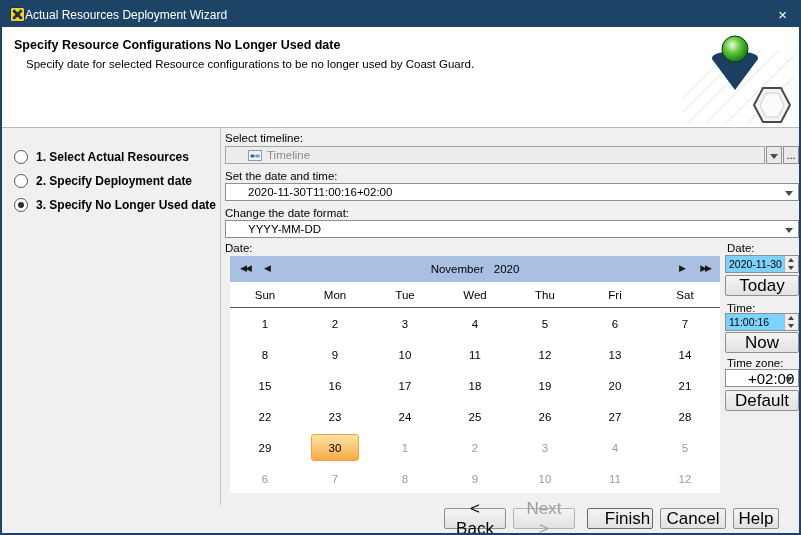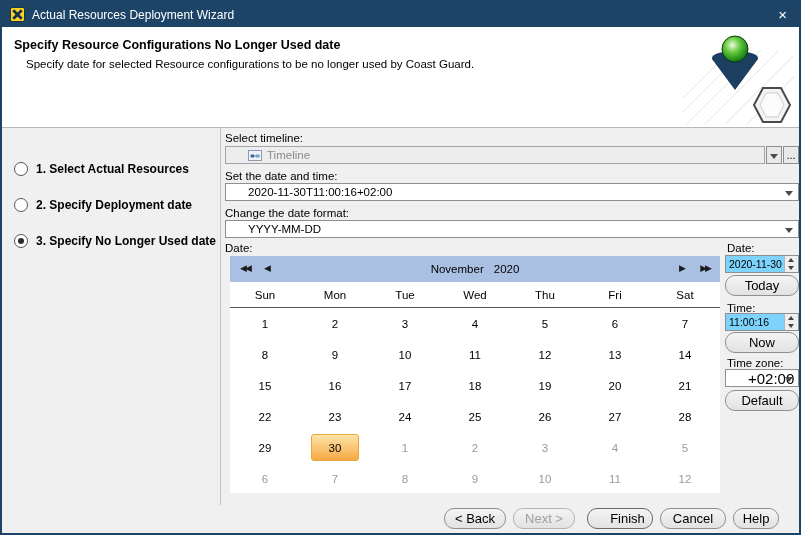--- a/index.html
+++ b/index.html
@@ -2,34 +2,34 @@
 <html><head>
 <meta charset="utf-8">
 <style>
   html,body{margin:0;padding:0;background:#d7d7d7;}
   .window{position:relative;width:801px;height:535px;box-sizing:border-box;
     border:2px solid #1d4467;background:#f0f0f0;
     font-family:"Liberation Sans",sans-serif;font-size:12px;color:#000;overflow:hidden;}
 
   
   .titlebar{position:absolute;left:0;top:0;right:0;height:25px;background:#1d4467;
-    display:flex;align-items:center;gap:7px;padding:0 8px;color:#fff;}
+    display:flex;align-items:center;padding:0 8px;color:#fff;}
   .titlebar .title{font-size:12px;}
   .close{margin-left:auto;font-size:15px;line-height:15px;padding:0 4px;cursor:default;}
 
   
   .header{position:absolute;left:0;top:25px;right:0;height:100px;background:#fff;border-bottom:1px solid #b7b7b7;}
   .h-title{position:absolute;left:12px;top:11px;font-weight:bold;font-size:12.5px;}
   .h-sub{position:absolute;left:24px;top:31px;font-size:11.5px;}
   .logo{position:absolute;right:4px;top:1px;}
 
   
   .steps{position:absolute;left:0;top:126px;width:219px;height:377px;border-right:1px solid #c3c3c3;
     box-sizing:border-box;padding-top:17px;}
-  .step{display:flex;align-items:center;gap:8px;padding:5px 0 5px 12px;font-weight:bold;font-size:12px;margin-top:12px;}
+  .step{display:flex;align-items:center;gap:8px;padding:5px 0 5px 12px;font-weight:bold;font-size:12px;}
   .radio{width:12px;height:12px;border:1px solid #555;border-radius:50%;background:#fff;position:relative;flex:none;}
   .radio.on::after{content:"";position:absolute;left:3px;top:3px;width:6px;height:6px;border-radius:50%;background:#2b2b2b;}
 
   .flabel{position:absolute;font-size:11.5px;}
 
   .combo{position:absolute;height:18px;background:#fff;border:1px solid #8f8f8f;box-sizing:border-box;
     font-size:11.5px;display:flex;align-items:center;padding:0 18px 0 22px;}
   .chev{position:absolute;right:5px;top:7px;width:0;height:0;
     border-left:4px solid transparent;border-right:4px solid transparent;border-top:5px solid #4a4a4a;}
   .combo.gray{background:#ededed;color:#8a8a8a;border-color:#a5a5a5;gap:5px;}
@@ -56,22 +56,22 @@
   .spinbox{position:absolute;left:723px;width:74px;height:18px;background:#7dd3fc;border:1px solid #8f8f8f;
     box-sizing:border-box;font-size:10.5px;display:flex;align-items:center;padding-left:3px;}
   .spin{position:absolute;right:0;top:0;bottom:0;width:13px;border-left:1px solid #b5b5b5;display:flex;flex-direction:column;}
   .spin .up,.spin .dn{flex:1;position:relative;background:#efefef;}
   .spin .up::after{content:"";position:absolute;left:3px;top:2px;
     border-left:3px solid transparent;border-right:3px solid transparent;border-bottom:4px solid #444;}
   .spin .dn::after{content:"";position:absolute;left:3px;top:2px;
     border-left:3px solid transparent;border-right:3px solid transparent;border-top:4px solid #444;}
 
   .btn{position:absolute;height:21px;background:linear-gradient(#f4f4f4,#e2e2e2);border:1px solid #8f8f8f;
-    border-radius:10px;box-sizing:border-box;display:flex;align-items:center;justify-content:center;
-    font-size:13px;font-family:inherit;cursor:default;}
+    border-radius:2px;box-sizing:border-box;display:flex;align-items:center;justify-content:center;
+    font-size:17px;font-family:inherit;cursor:default;}
   .btn.disabled{color:#9e9e9e;border-color:#b3b3b3;}
   .sidebtn{left:723px;width:74px;}
 </style>
 </head>
 <body>
 
 <div class="window">
 
   <div class="titlebar">
     <span style="display:inline-flex;">

